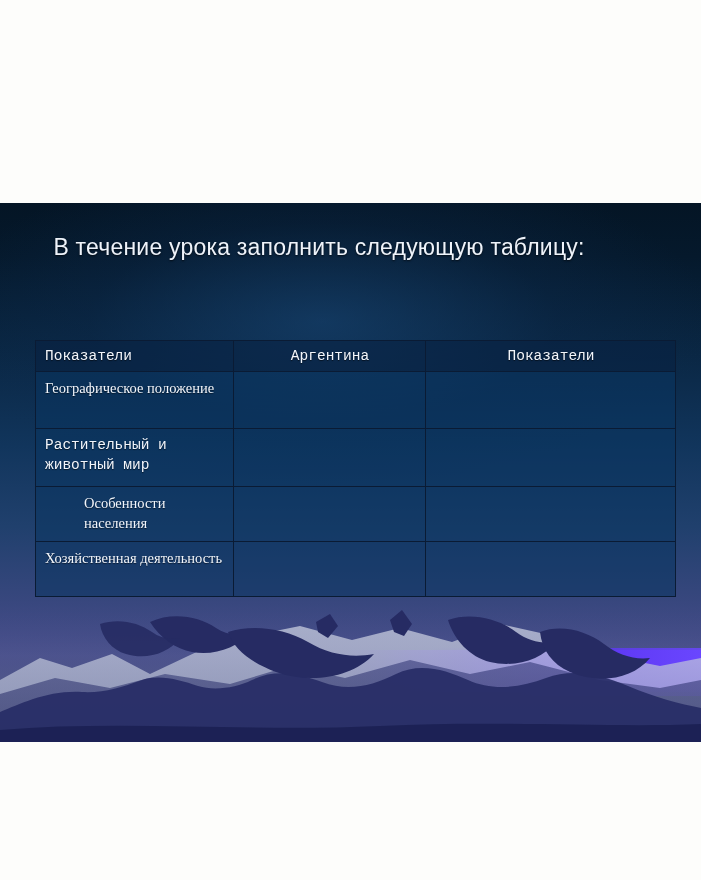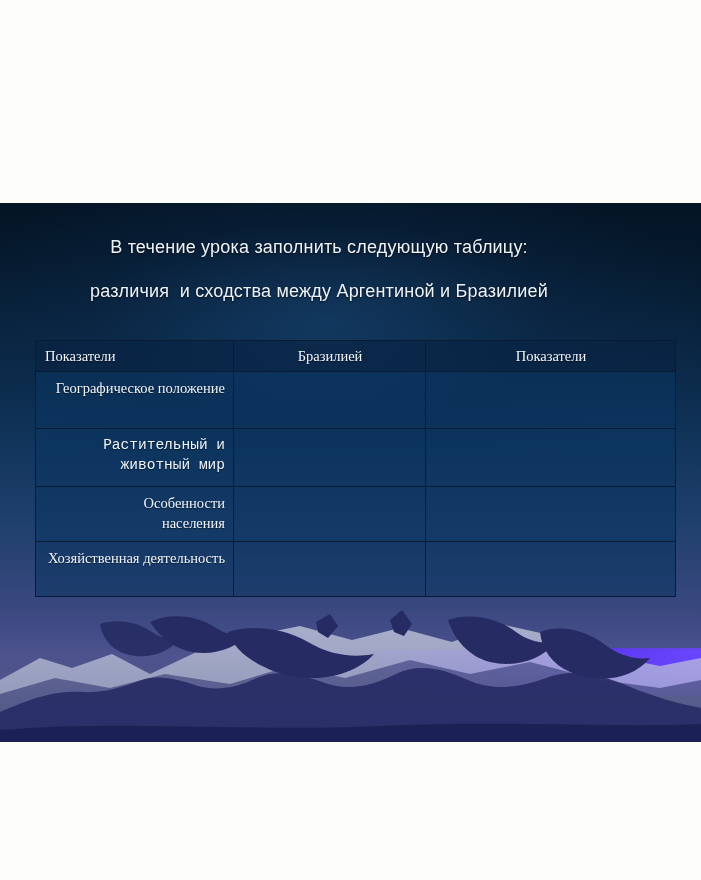--- a/index.html
+++ b/index.html
@@ -61,21 +61,21 @@
 
   
   #title-block {
     position: absolute;
     left: 0;
     top: 22px;
     width: 638px;
     text-align: center;
     color: #eef3fa;
     font-family: "Liberation Sans", sans-serif;
-    font-size: 18px;
+    font-size: 23px;
     font-weight: 400;
     letter-spacing: 0.2px;
     line-height: 44px;
     text-shadow: 0 1px 2px rgba(0,0,0,0.65);
   }
   #title-block .tline { display: block; white-space: pre; }
 
   
   #table-wrap {
     position: absolute;
@@ -102,25 +102,26 @@
     font-size: 14.5px;
     line-height: 20px;
     text-shadow: 0 1px 1px rgba(0,0,0,0.55);
   }
   table.grid tr.hdr td {
     background-color: rgba(8, 34, 66, 0.62);
     text-align: center;
     height: 20px;
     padding-top: 5px;
     padding-bottom: 5px;
+    font-family: Liberation Mono, monospace;
   }
   table.grid tr.hdr td.lbl {
     text-align: left;
   }
-  table.grid td.lbl { text-align: right; }
+  table.grid td.lbl { text-align: left; }
 
   
   tr.r0 td { height: 20px; }
   tr.r1 td { height: 44px; }
   tr.r2 td { height: 44px; }
   tr.r3 td { height: 42px; }
   tr.r4 td { height: 45px; font-family: Liberation Mono, monospace; }
   tr.r5 td { height: 42px; padding-left: 48px; }
   tr.r6 td { height: 42px; margin-left: 30px; }
 </style>
@@ -190,34 +191,33 @@
         <path d="M390 58 L402 48 L412 62 L404 74 L394 70 Z" fill="#262b63"></path>
         <path d="M316 60 L330 52 L338 64 L328 76 L318 70 Z" fill="#262b63"></path>
 
         <path d="M0 168 C 120 158 250 170 380 164 C 500 158 610 166 701 162
                  L701 180 L0 180 Z" fill="#1b2053" opacity="0.9"></path>
       </svg>
     </div>
 
     <div id="title-block">
       <span class="tline">В течение урока заполнить следующую таблицу:</span>
-      <span class="tline">различия  и сходства между Аргентиной и Бразилией</span>
     </div>
 
     <div id="table-wrap">
       <table class="grid">
         <colgroup>
           <col class="c1">
             <col class="c2">
             <col class="c3">
         </colgroup>
         <tbody>
           <tr class="hdr r0">
             <td class="lbl">Показатели</td>
-            <td>Бразилией</td>
+            <td>Аргентина</td>
             <td>Показатели</td>
           </tr>
 
           <tr class="r1">
             <td class="lbl">Географическое положение</td>
             <td></td>
             <td></td>
           </tr>
 
 

